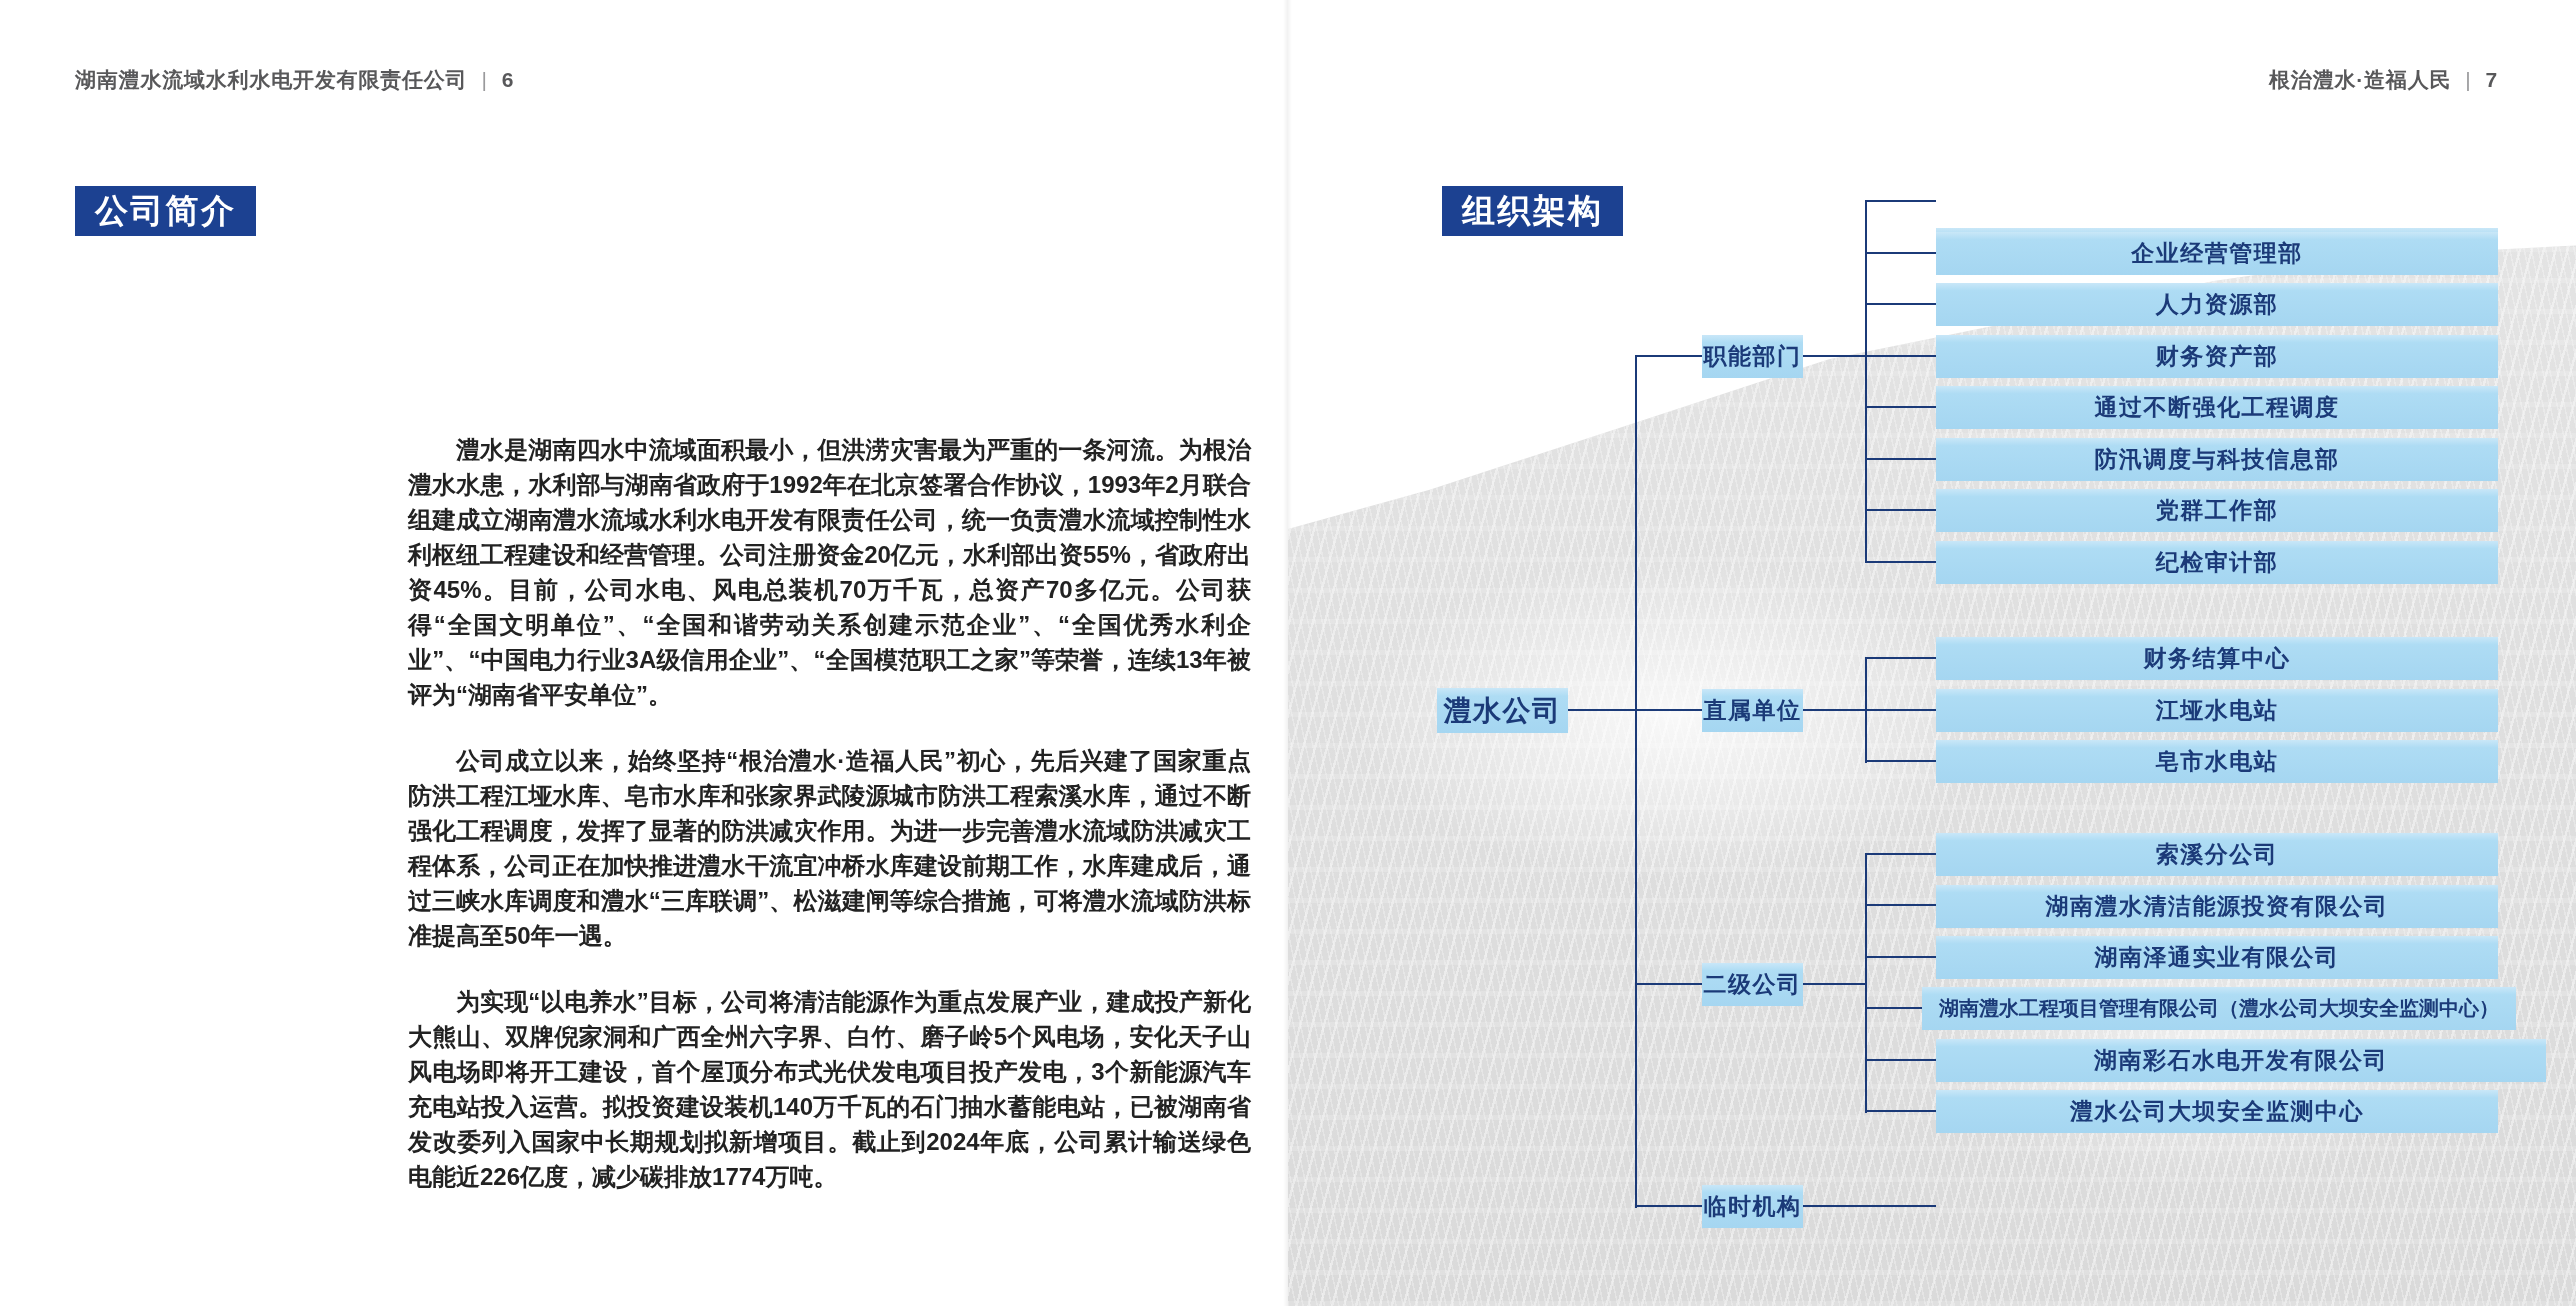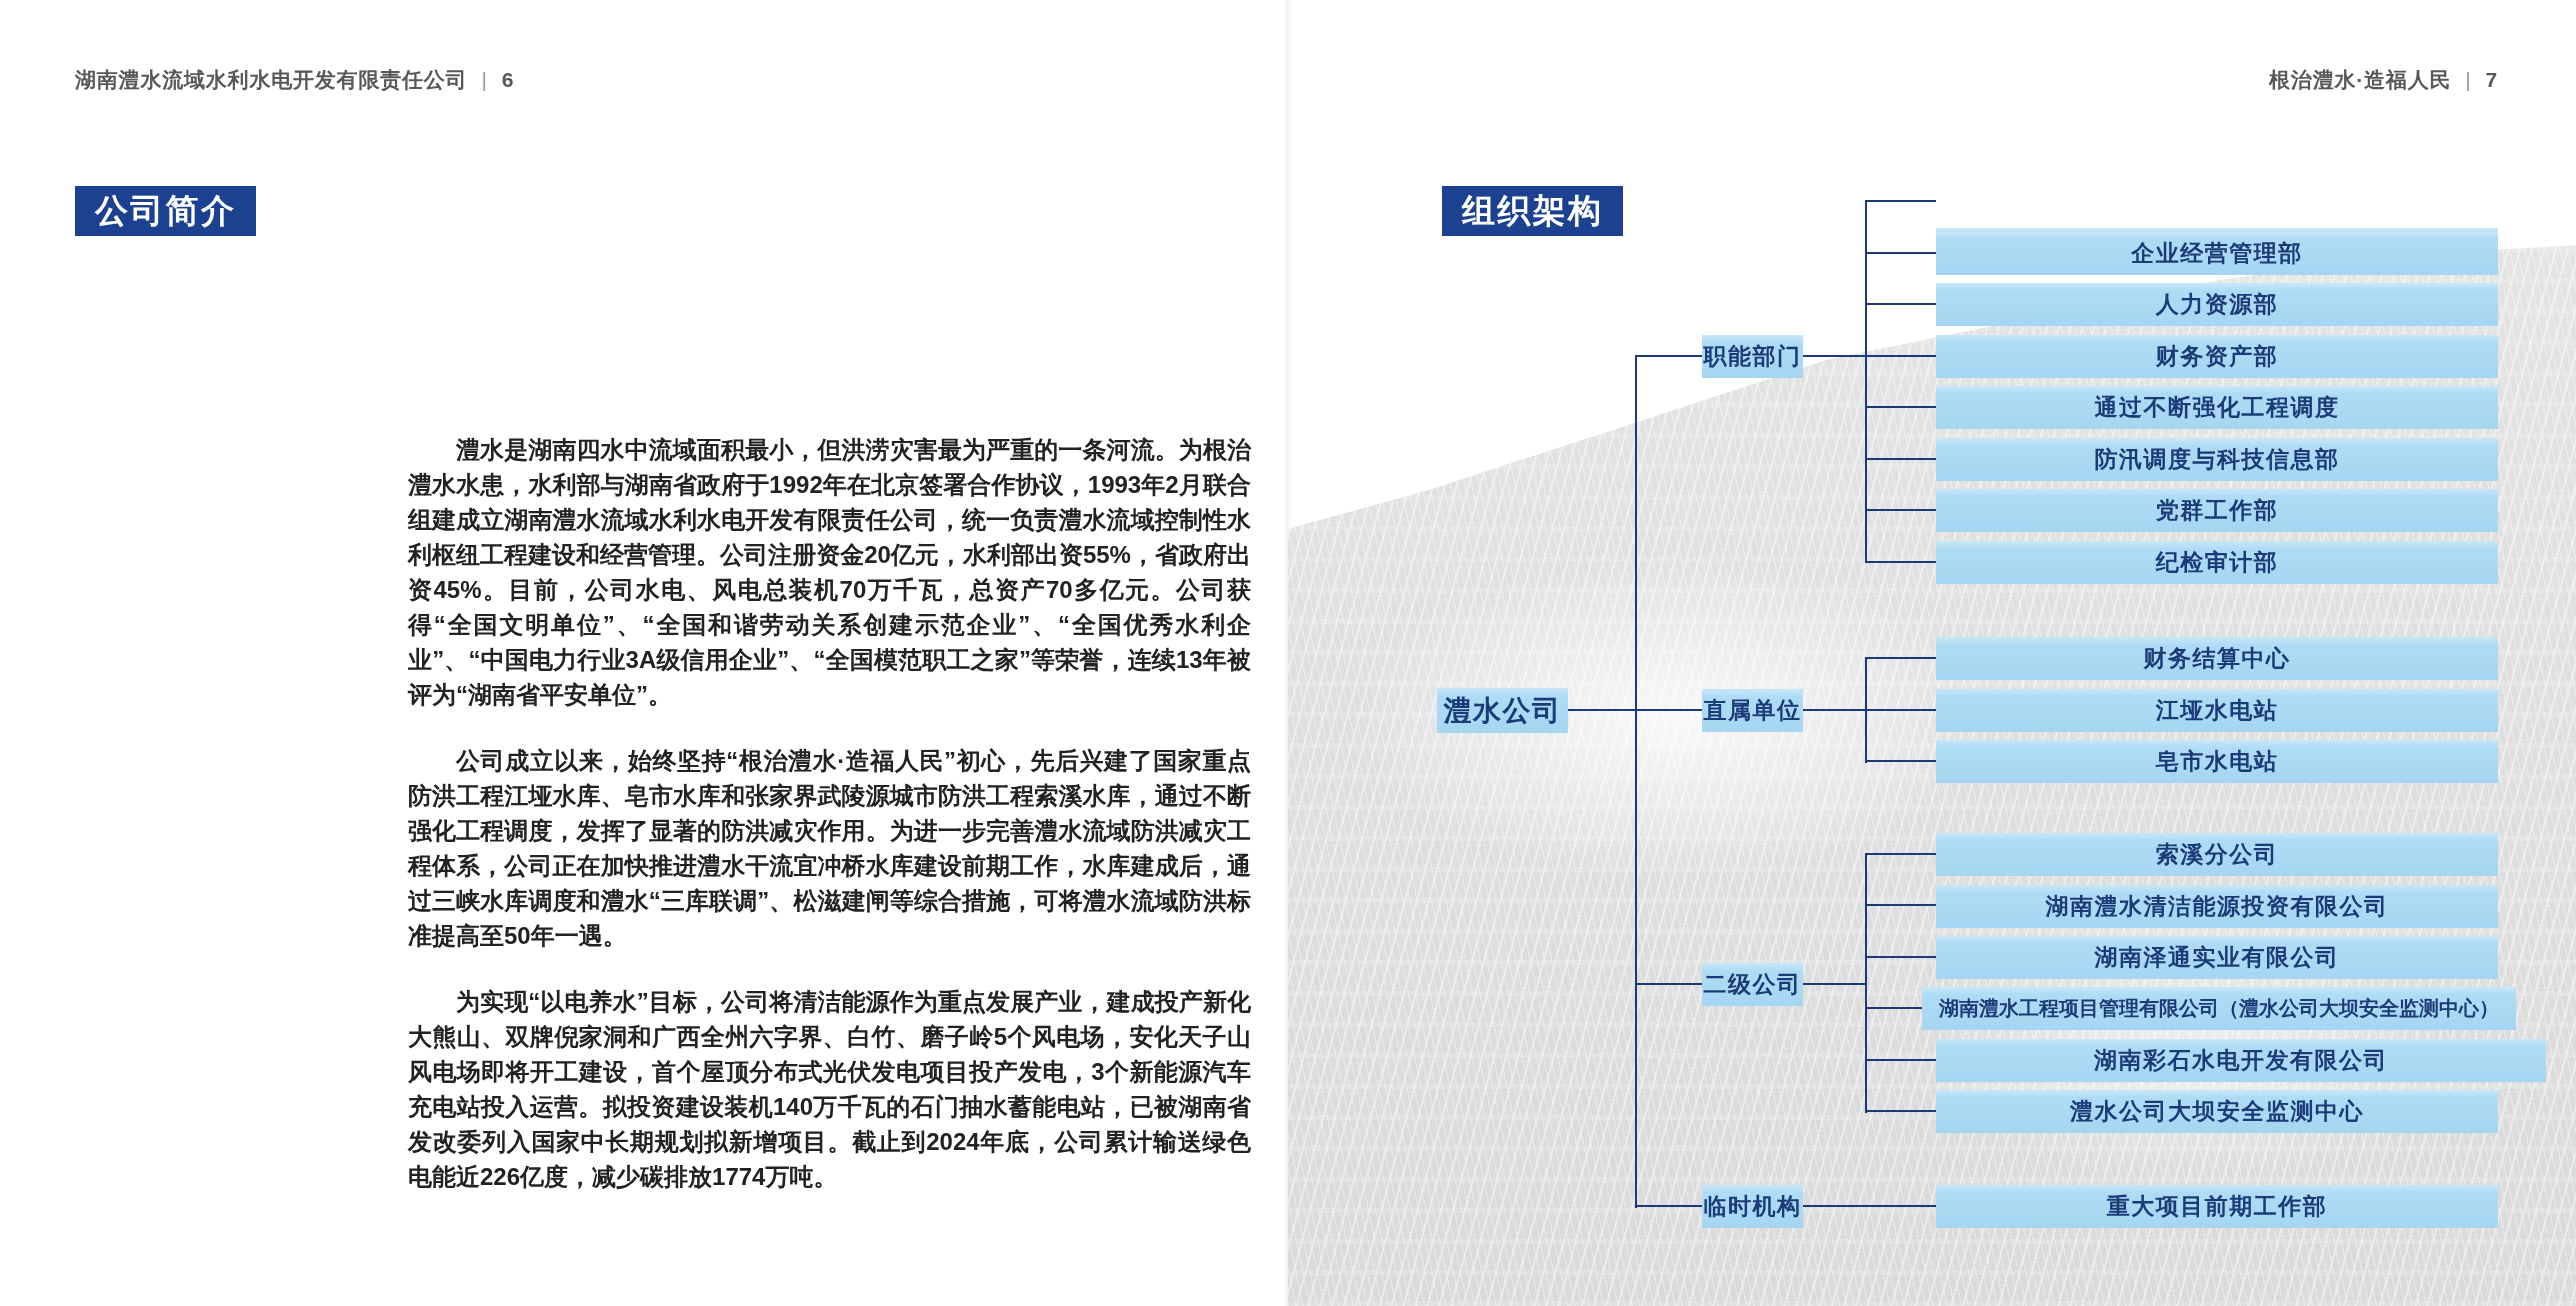--- a/index.html
+++ b/index.html
@@ -120,18 +120,17 @@
         <div class="line" style="left: 578px; top: 1110px; width: 70px; height: 2.3px;"></div>
         <div class="obox item" style="left: 648px; top: 833px; width: 562px; height: 43px;">索溪分公司</div>
         <div class="obox item" style="left: 648px; top: 885px; width: 562px; height: 43px;">湖南澧水清洁能源投资有限公司</div>
         <div class="obox item" style="left: 648px; top: 936px; width: 562px; height: 43px;">湖南泽通实业有限公司</div>
         <div class="obox item wide" style="left: 634px; top: 987px; width: 594px; height: 43px;">湖南澧水工程项目管理有限公司（澧水公司大坝安全监测中心）</div>
         <div class="obox item" style="left: 648px; top: 1039px; width: 610px; height: 43px;">湖南彩石水电开发有限公司</div>
         <div class="obox item" style="left: 648px; top: 1090px; width: 562px; height: 43px;">澧水公司大坝安全监测中心</div>
         <div class="line" style="left: 349px; top: 1205px; width: 65px; height: 2.3px;"></div>
         <div class="obox cat" style="left: 414px; top: 1185px; width: 101px; height: 43px;">临时机构</div>
         <div class="line" style="left: 515px; top: 1205px; width: 133px; height: 2.3px;"></div>
-        <div class="obox item" style="left: 648px; top: 1185px; width: 562px; height: 43px;">重大项目前期工作部</div>
       </div>
   </section>
 
 </div>
 
 
 </body></html>

